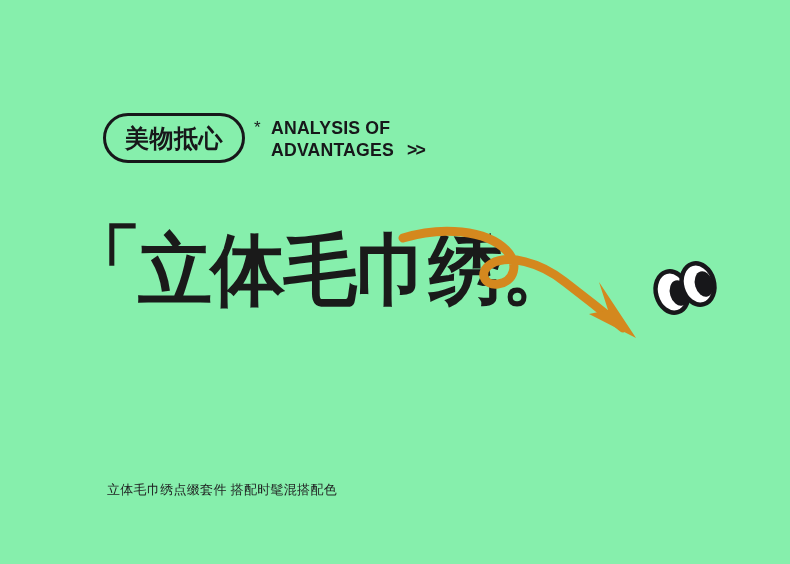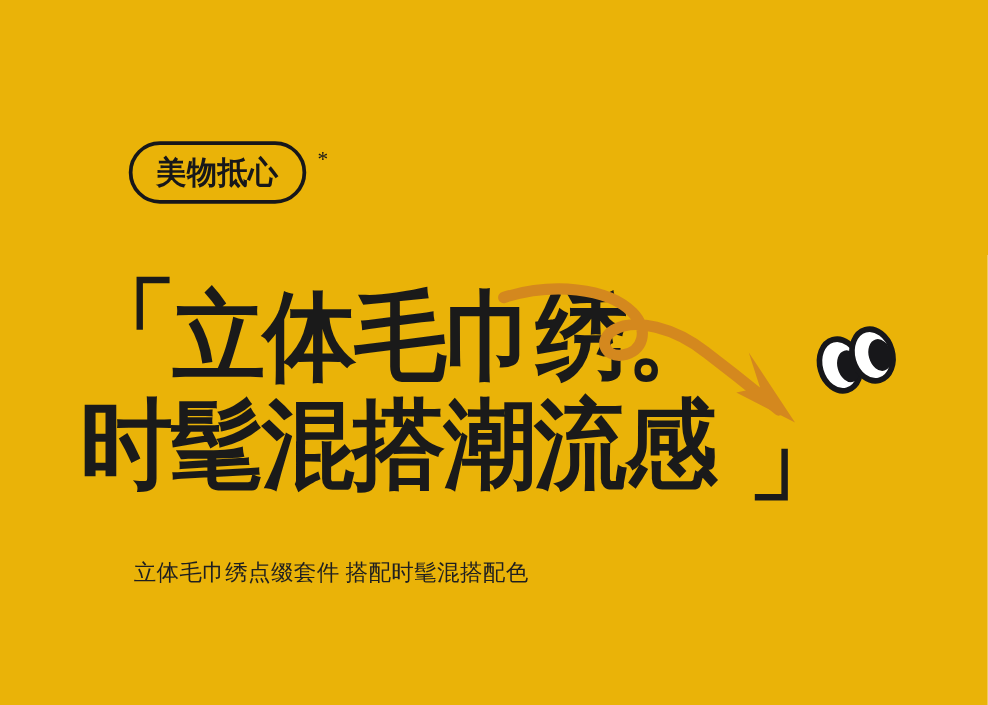--- a/index.html
+++ b/index.html
@@ -13,22 +13,21 @@
     font-family: "Liberation Sans", "DejaVu Sans", sans-serif;
     overflow: hidden;
     position: relative;
     -webkit-font-smoothing: antialiased;
   }
 
   #poster {
     position: relative;
     width: 790px;
     height: 564px;
-    background: #eab308;
-    font-family: Liberation Serif, serif;
+    background: #86efac;
   }
 
   
   .eyebrow-row {
     position: absolute;
     left: 103px;
     top: 113px;
     display: flex;
     align-items: flex-start;
   }
@@ -121,25 +120,26 @@
   }
 
   
   .subcopy {
     position: absolute;
     left: 107px;
     top: 443px;
     color: #1f1f20;
   }
   .subcopy-line {
-    font-size: 18px;
+    font-size: 13px;
     font-weight: 500;
     line-height: 31px;
     letter-spacing: 0.3px;
     white-space: nowrap;
+    margin-top: 31px;
   }
 
   
   .deco-arrow {
     position: absolute;
     left: 390px;
     top: 210px;
     width: 265px;
     height: 140px;
     pointer-events: none;
@@ -159,31 +159,33 @@
 <div id="poster">
 
   <div class="eyebrow-row">
 
     <div class="badge-pill">
       <span class="badge-pill-label">美物抵心</span>
     </div>
 
     <span class="eyebrow-asterisk">*</span>
 
+    <div class="eyebrow-en">
+      <div class="eyebrow-en-line">ANALYSIS OF</div>
+      <div class="eyebrow-en-line">
+        <span>ADVANTAGES</span><span class="chev">&gt;&gt;</span>
+      </div>
+    </div>
 
   </div>
 
   <div class="headline">
     <div class="headline-line">
       <span class="bracket-open">「</span>
       <span class="hl-text">立体毛巾绣。</span>
-    </div>
-    <div class="headline-line">
-      <span class="hl-text">时髦混搭潮流感</span>
-      <span class="bracket-close">」</span>
     </div>
   </div>
 
   <div class="subcopy">
     <div class="subcopy-line">立体毛巾绣点缀套件 搭配时髦混搭配色</div>
   </div>
 
   <svg class="deco-arrow" viewBox="0 0 265 140">
     <path d="M13 28
              C 52 16, 96 20, 116 40

